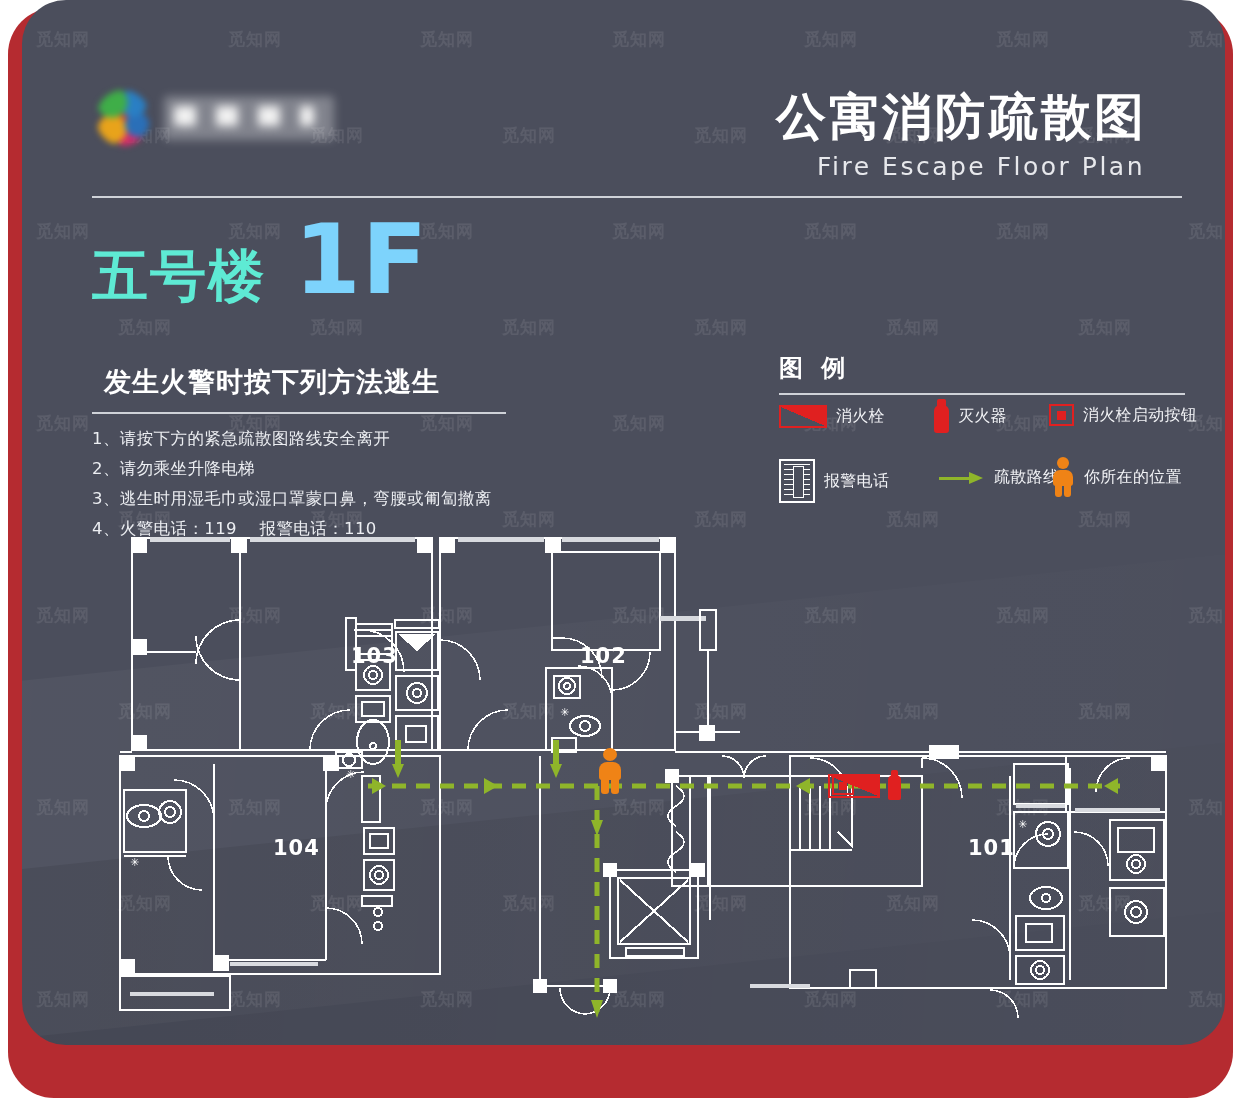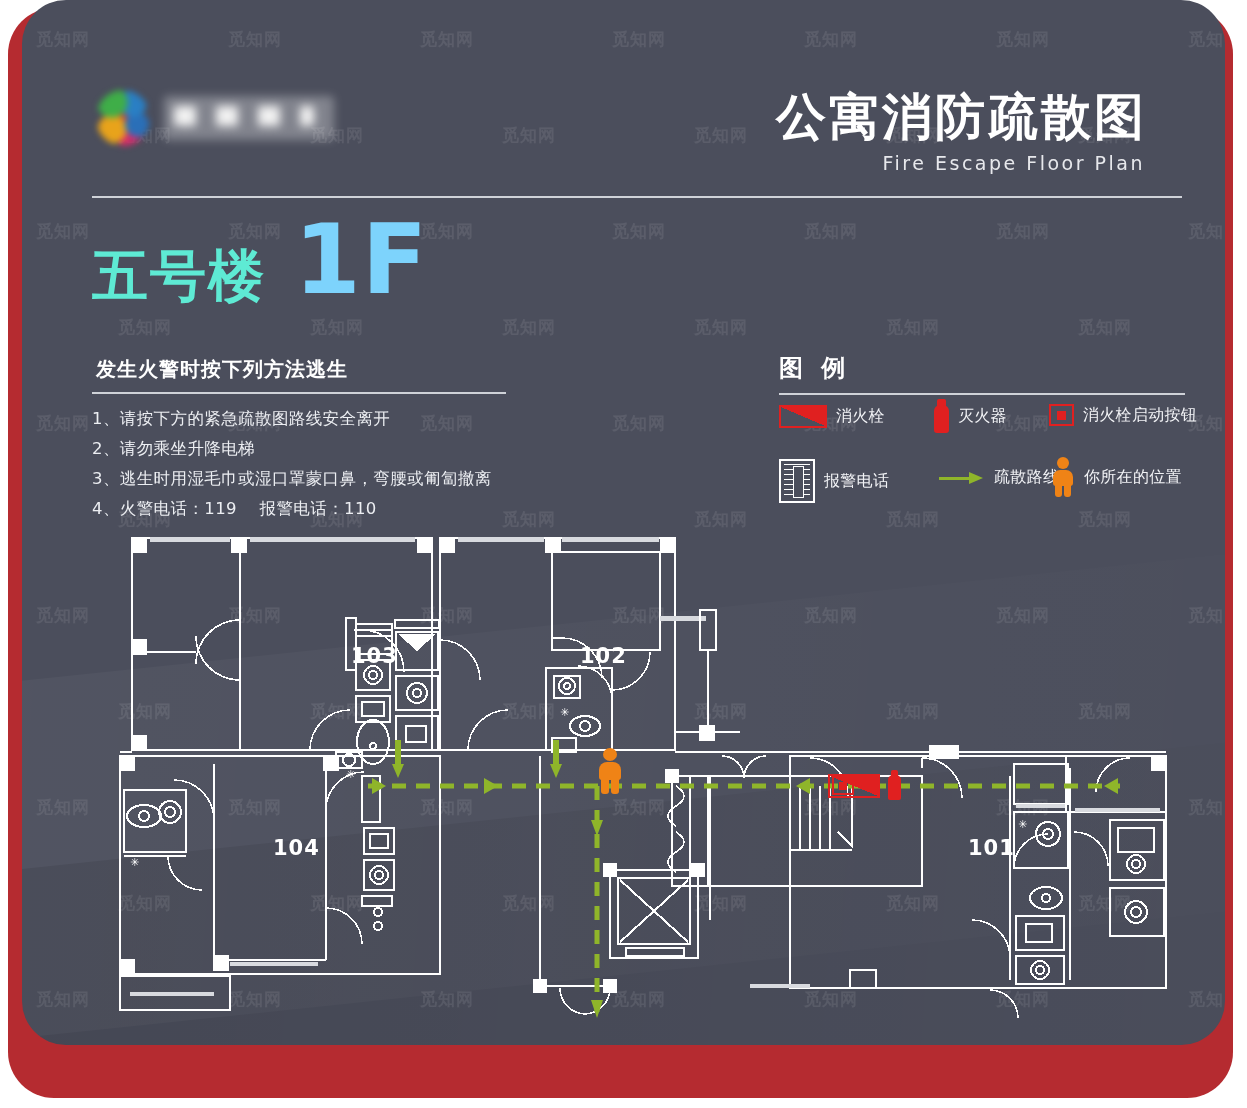--- a/index.html
+++ b/index.html
@@ -49,31 +49,31 @@
       radial-gradient(circle at 62% 84%,#d62b6a 0 20%,transparent 21%),
       radial-gradient(circle at 46% 52%,#d93b2b 0 24%,transparent 25%);
     filter:blur(3px);}
   .logo-text{position:absolute;left:72px;top:8px;width:170px;height:44px;
     background:rgba(255,255,255,.30);border-radius:4px;filter:blur(5px);}
   .logo-text b{display:block;margin:10px 0 0 10px;width:140px;height:20px;
     background:repeating-linear-gradient(90deg,#f2f2f2 0 22px,transparent 22px 42px);border-radius:3px;}
 
   .title-cn{position:absolute;right:78px;top:92px;color:#fff;font-size:50px;
     font-weight:700;letter-spacing:3px;line-height:1;}
-  .title-en{position:absolute;right:80px;top:154px;color:#e7e8ec;font-size:19px;
+  .title-en{position:absolute;right:80px;top:154px;color:#e7e8ec;font-size:25px;
     letter-spacing:2.5px;font-weight:400;line-height:1;}
   .hdr-rule{position:absolute;left:70px;top:196px;width:1090px;height:2px;background:#cfd2d8;}
 
   
   .bldg{position:absolute;left:70px;top:248px;color:#5eead4;font-size:56px;font-weight:700;letter-spacing:2px;line-height:1;}
   .floor{position:absolute;left:272px;top:212px;color:#7dd3fc;font-size:96px;font-weight:700;letter-spacing:1px;line-height:1;}
 
   
   .instr{position:absolute;left:70px;top:352px;width:430px;}
-  .instr h3{margin:4px;color:#fff;font-size:20px;font-weight:700;letter-spacing:1px;}
+  .instr h3{margin:12px;color:#fff;font-size:27px;font-weight:700;letter-spacing:1px;}
   .instr .rule{margin-top:9px;width:414px;height:2px;background:#cfd2d8;}
   .instr ol{margin:10px 0 0 0;padding:0;list-style:none;}
   .instr li{color:#eceef2;font-size:16.5px;line-height:30px;letter-spacing:.4px;white-space:nowrap;}
 
   
   .legend{position:absolute;left:757px;top:352px;width:412px;}
   .legend h3{margin:0;color:#fff;font-size:24px;font-weight:700;letter-spacing:5px;}
   .legend .rule{margin-top:9px;width:406px;height:2px;background:#cfd2d8;}
   .legend-grid{position:relative;margin-top:2px;}
   .lg-item{position:absolute;display:flex;align-items:center;gap:9px;}

